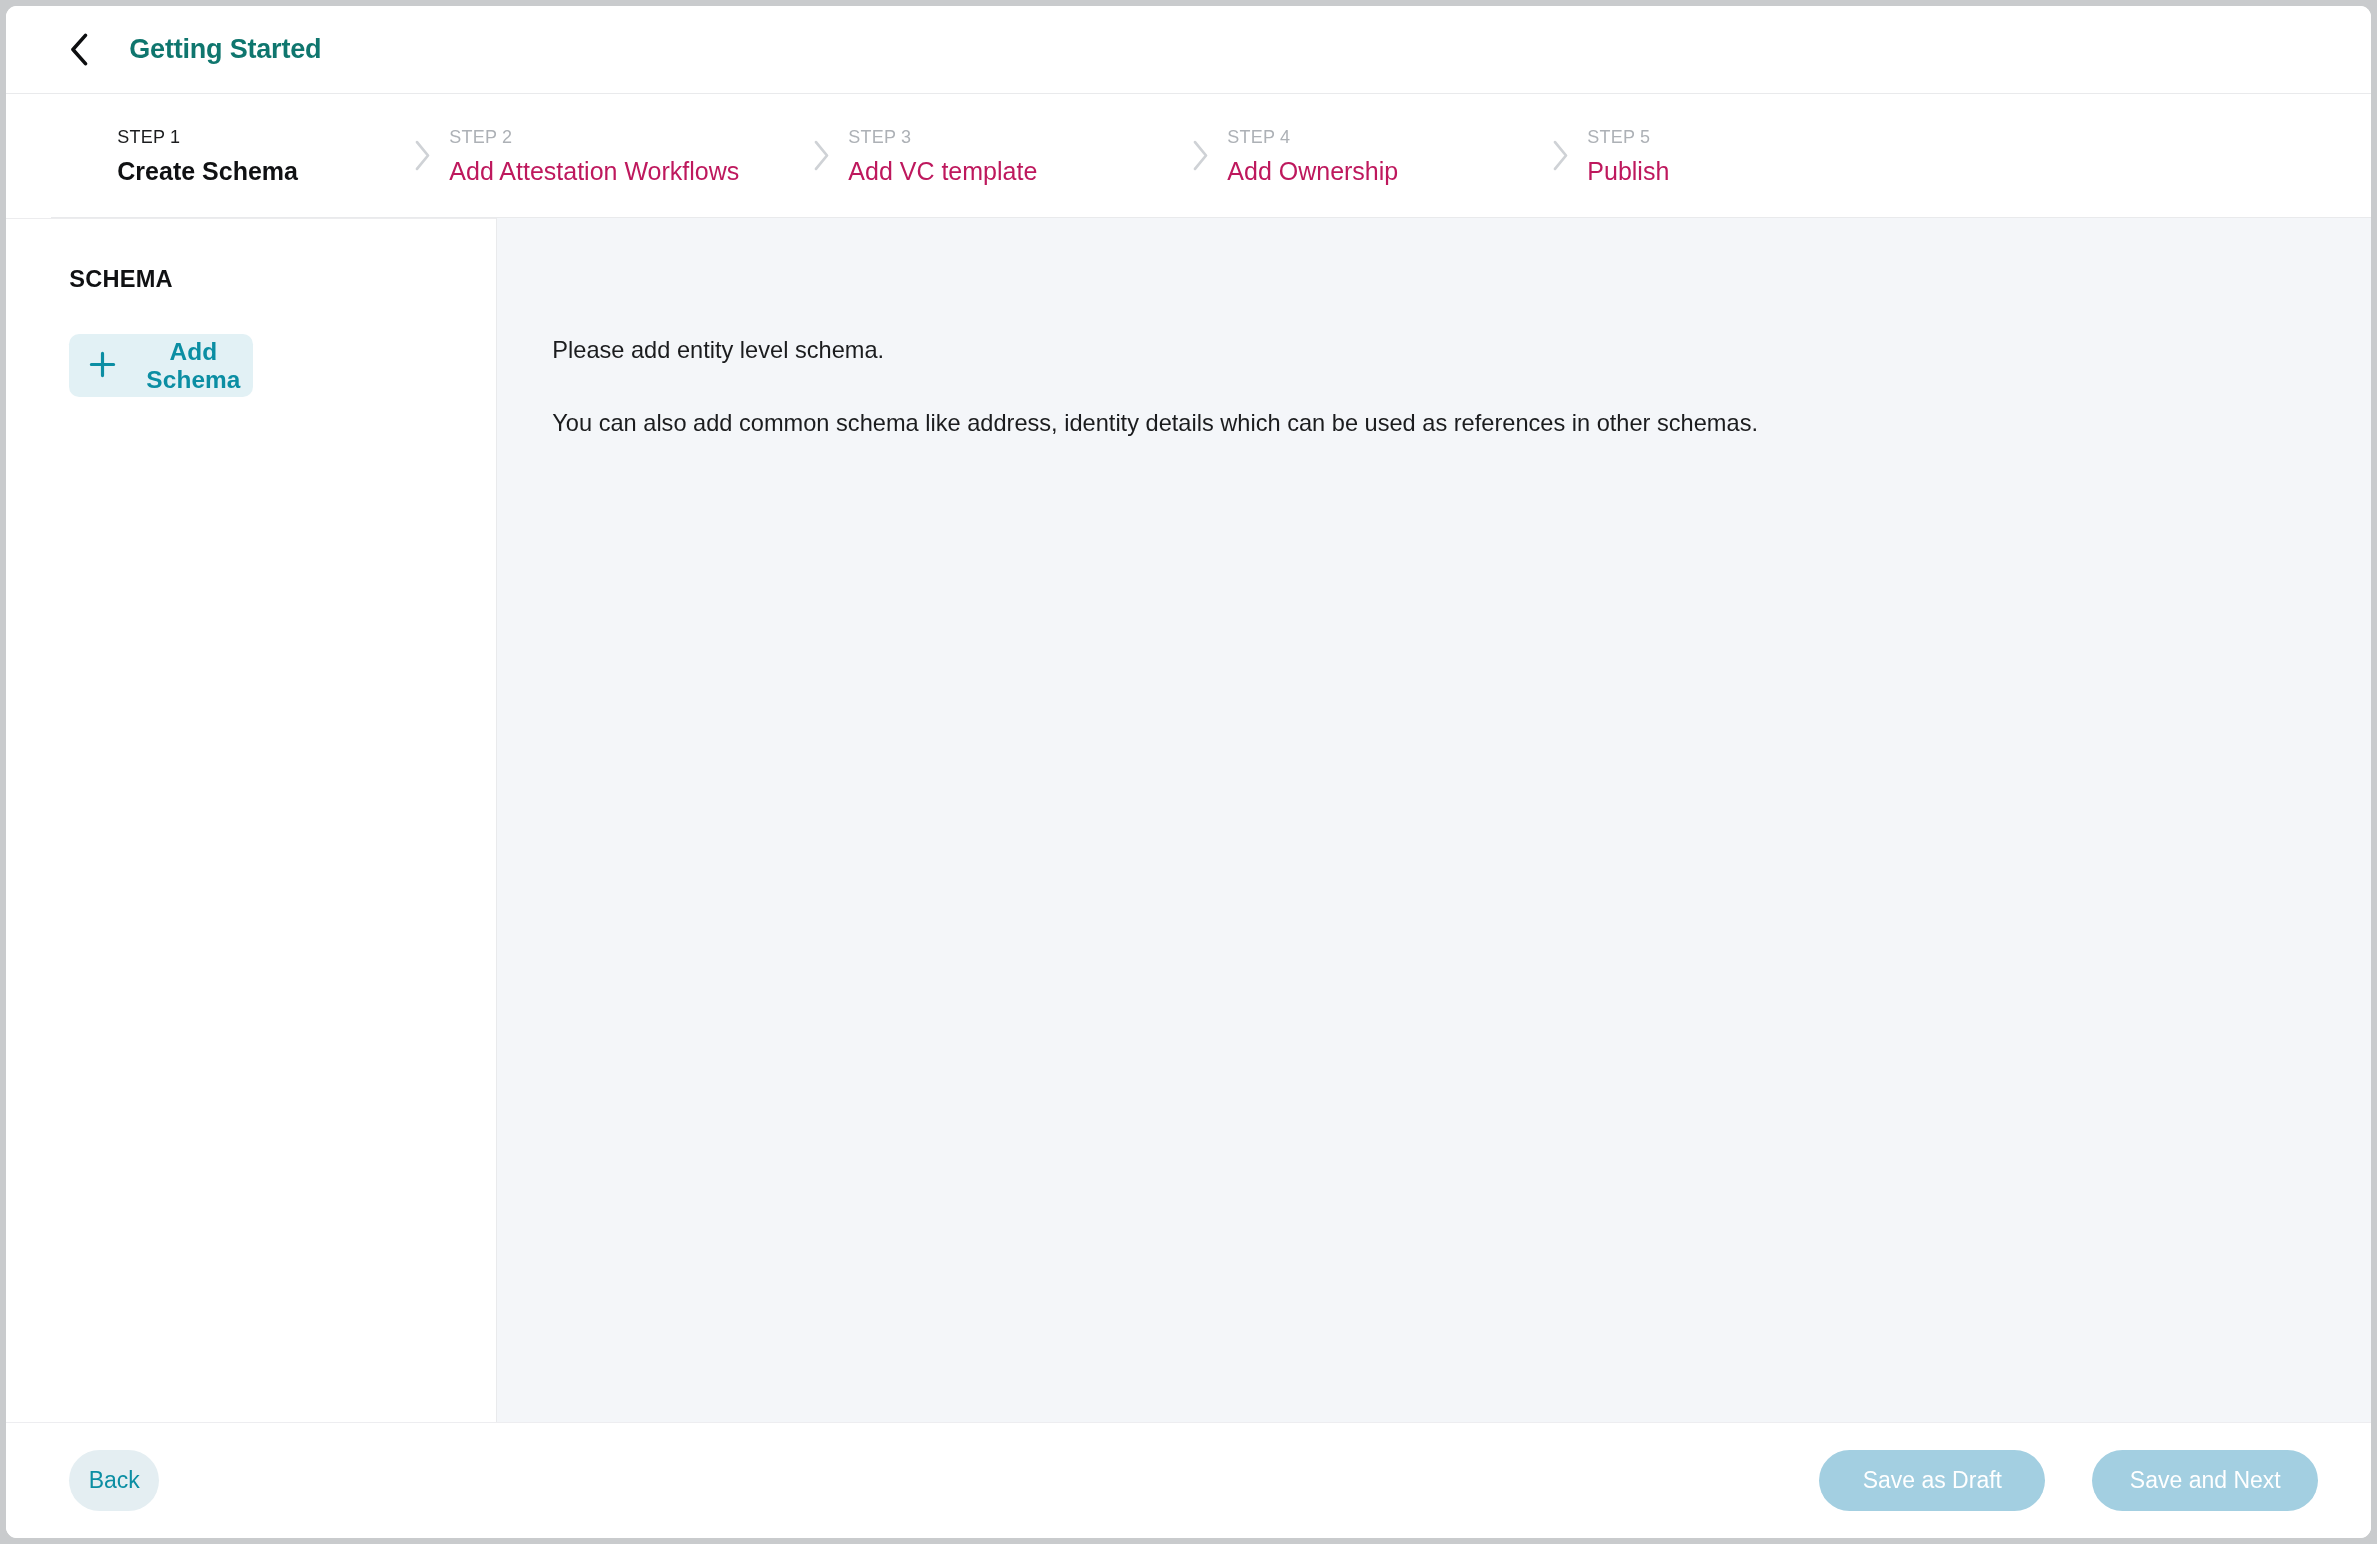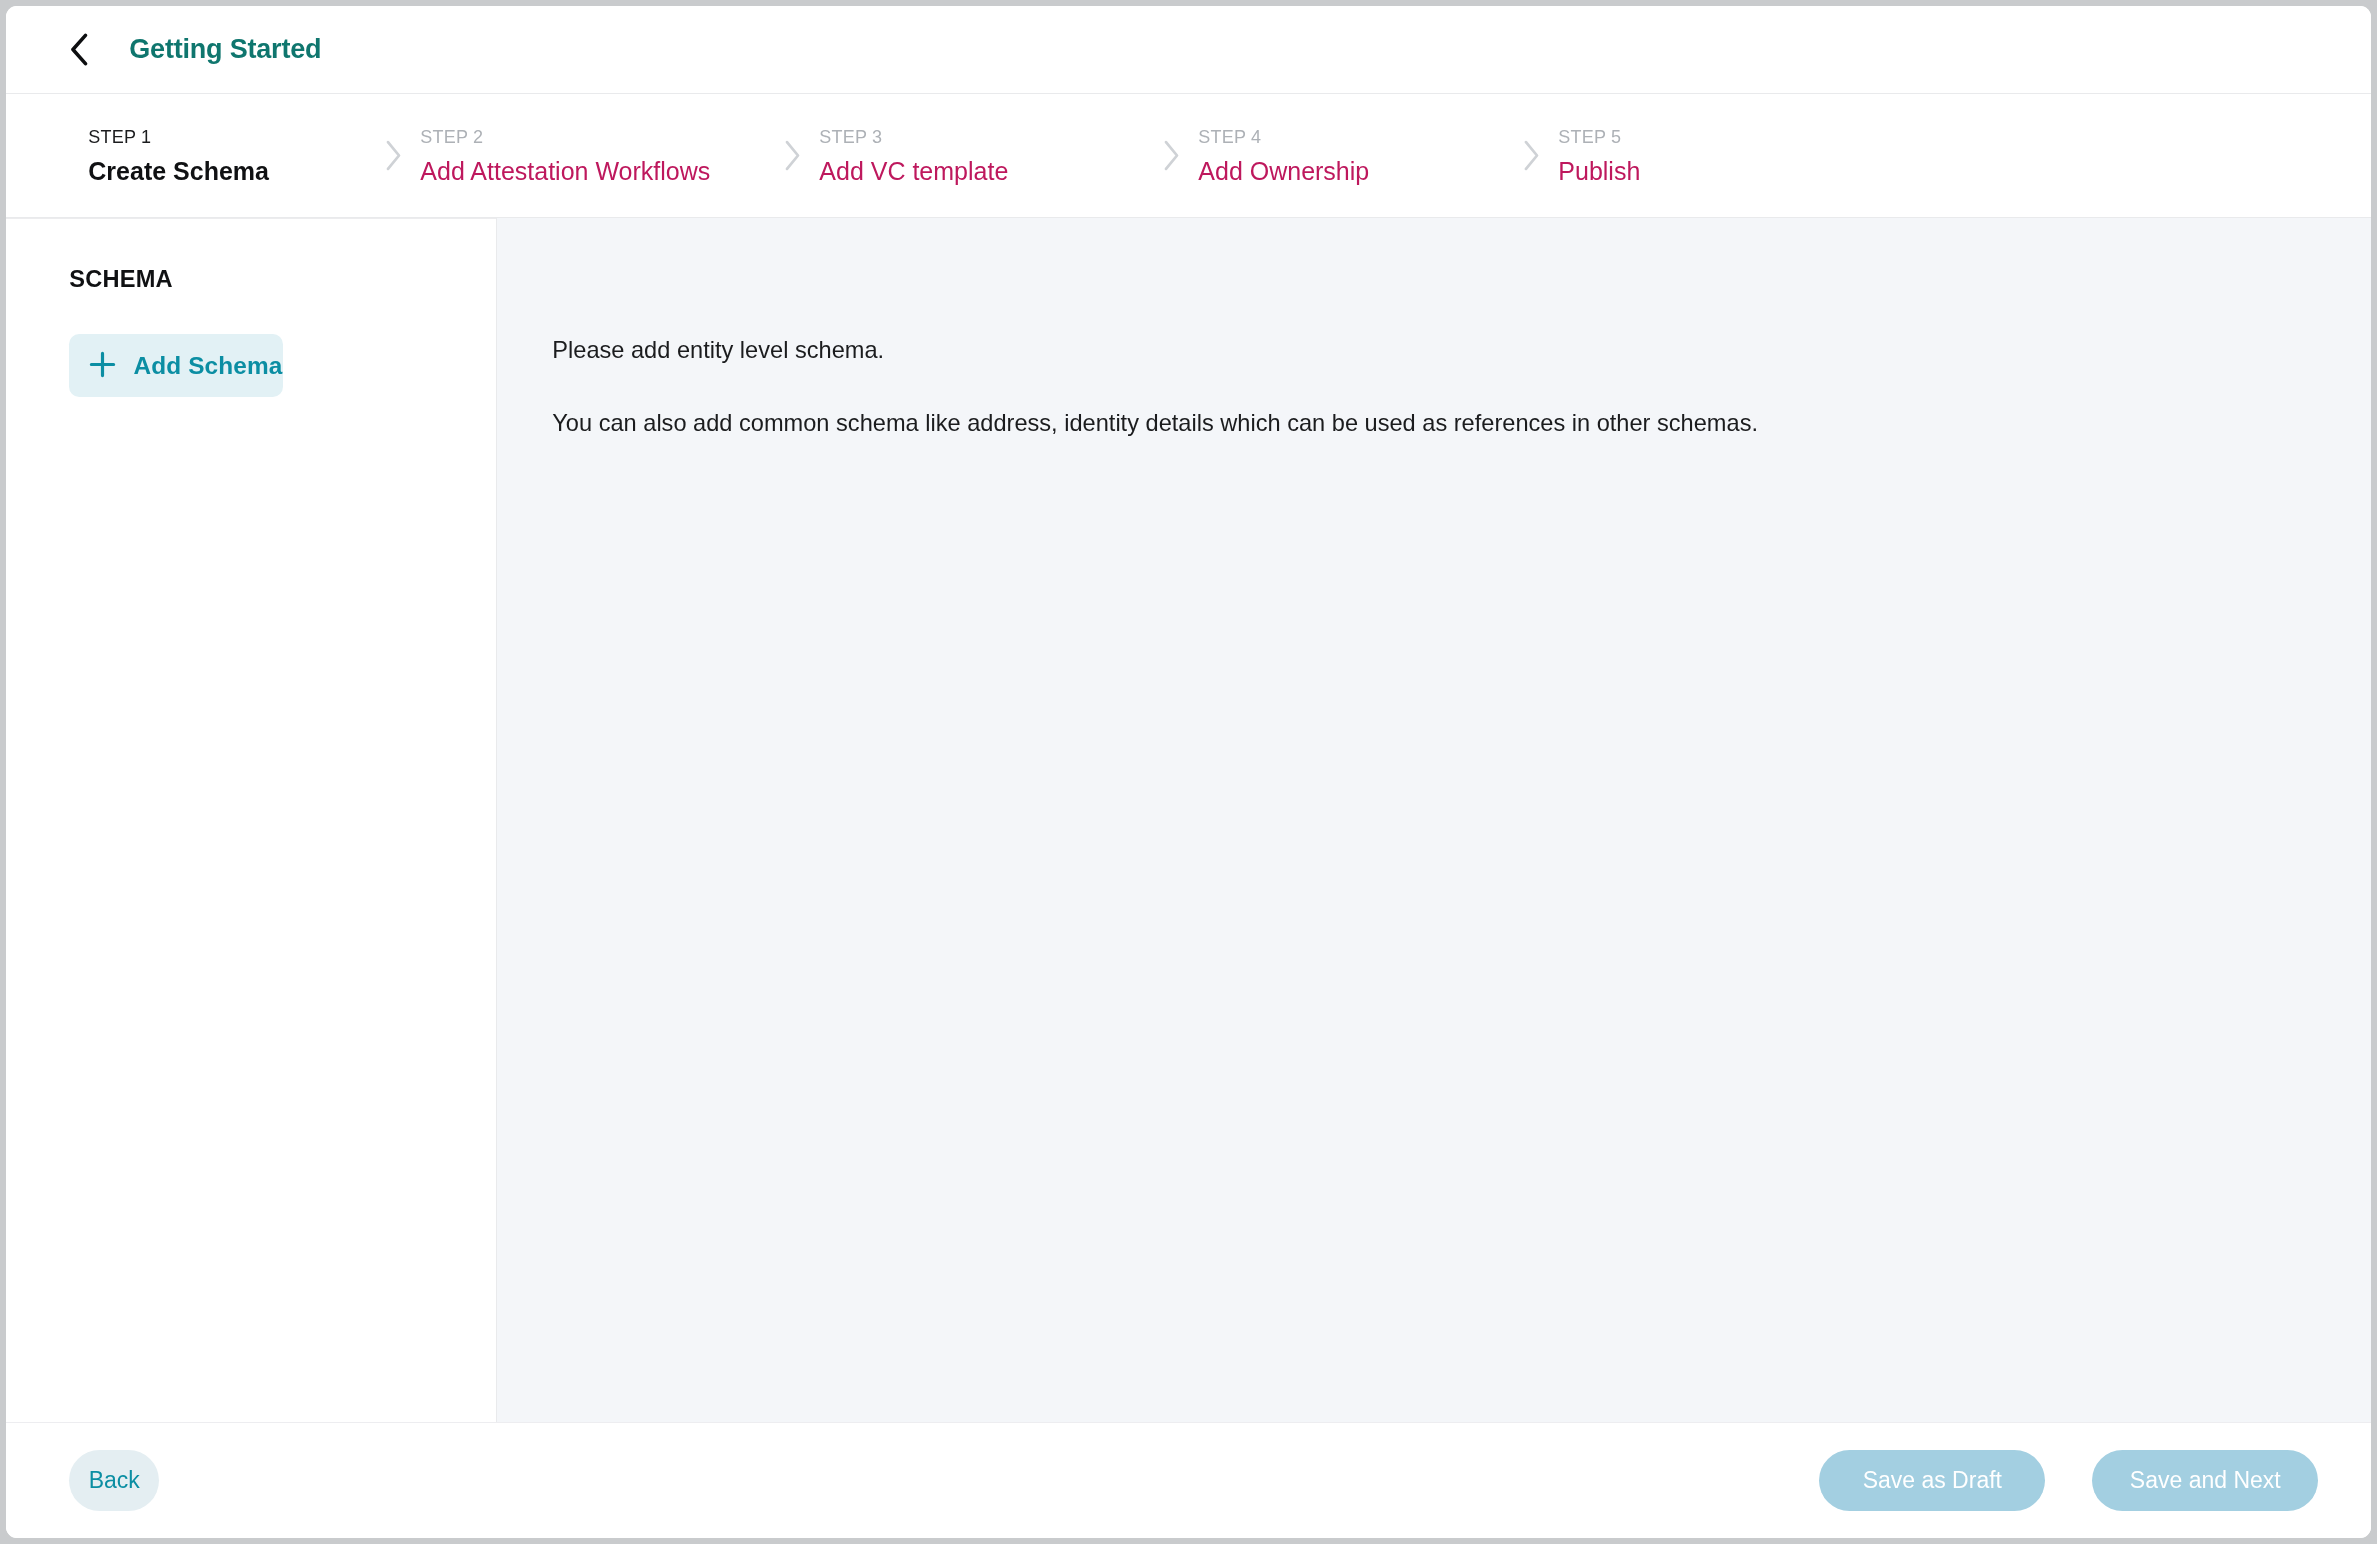--- a/index.html
+++ b/index.html
@@ -48,21 +48,22 @@
   }
 
   
   .stepper {
     height:124px;
     flex:0 0 124px;
     background:#ffffff;
     border-bottom:0.8px solid #e9eaec;
     display:flex;
     align-items:center;
-    padding:0 47px 0 16px;
+    padding:0 47px 0 0;
+    margin-left:45px;
   }
   .step {
     display:flex;
     flex-direction:column;
     justify-content:center;
     height:100%;
     flex:0 0 auto;
   }
   .step-num {
     font-size:18px;
@@ -140,21 +141,21 @@
   .section-title {
     margin:47px 0 0 63px;
     font-size:23.6px;
     font-weight:700;
     color:#101113;
     letter-spacing:0.2px;
   }
   .add-schema-btn {
     margin:41px 0 0 63px;
     height:63px;
-    width:214px;
+    width:184px;
     background:#e2f1f5;
     border:none;
     border-radius:10.2px;
     display:flex;
     align-items:center;
     gap:17.3px;
     padding-left:20px;
     cursor:pointer;
     font-family:inherit;
   }

